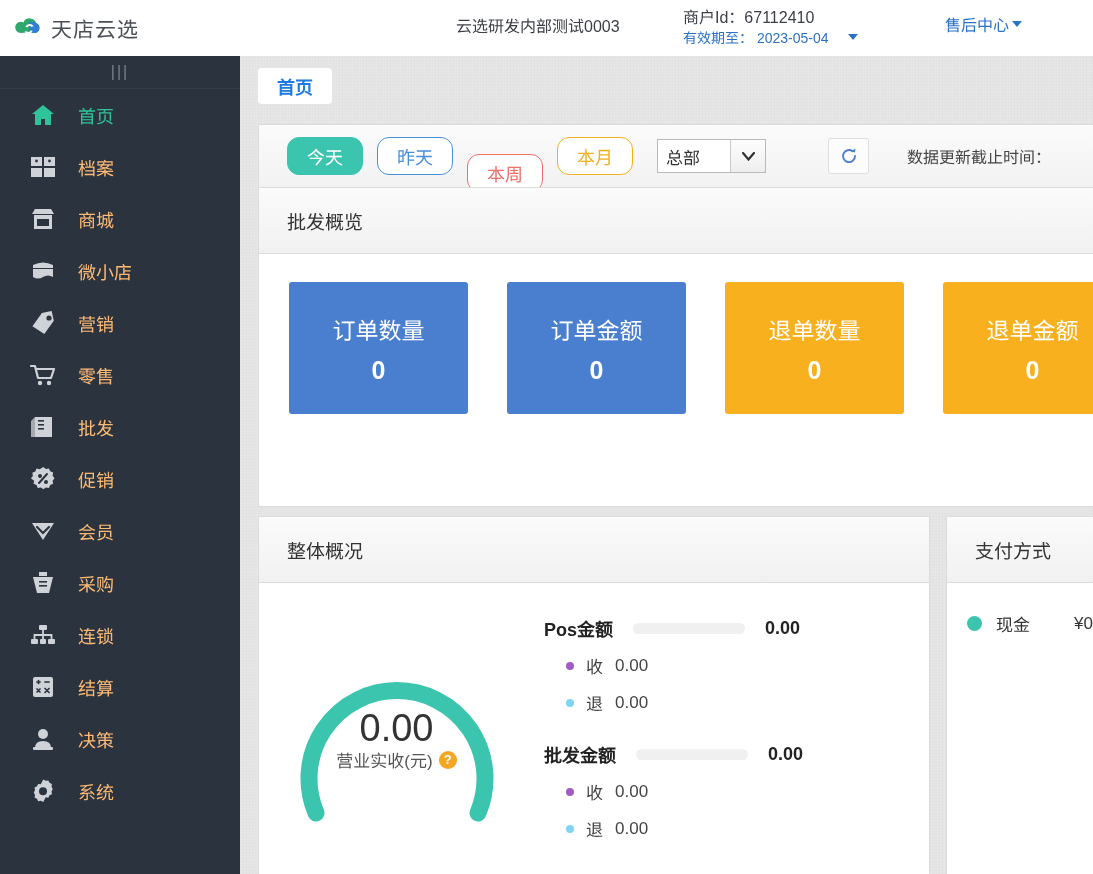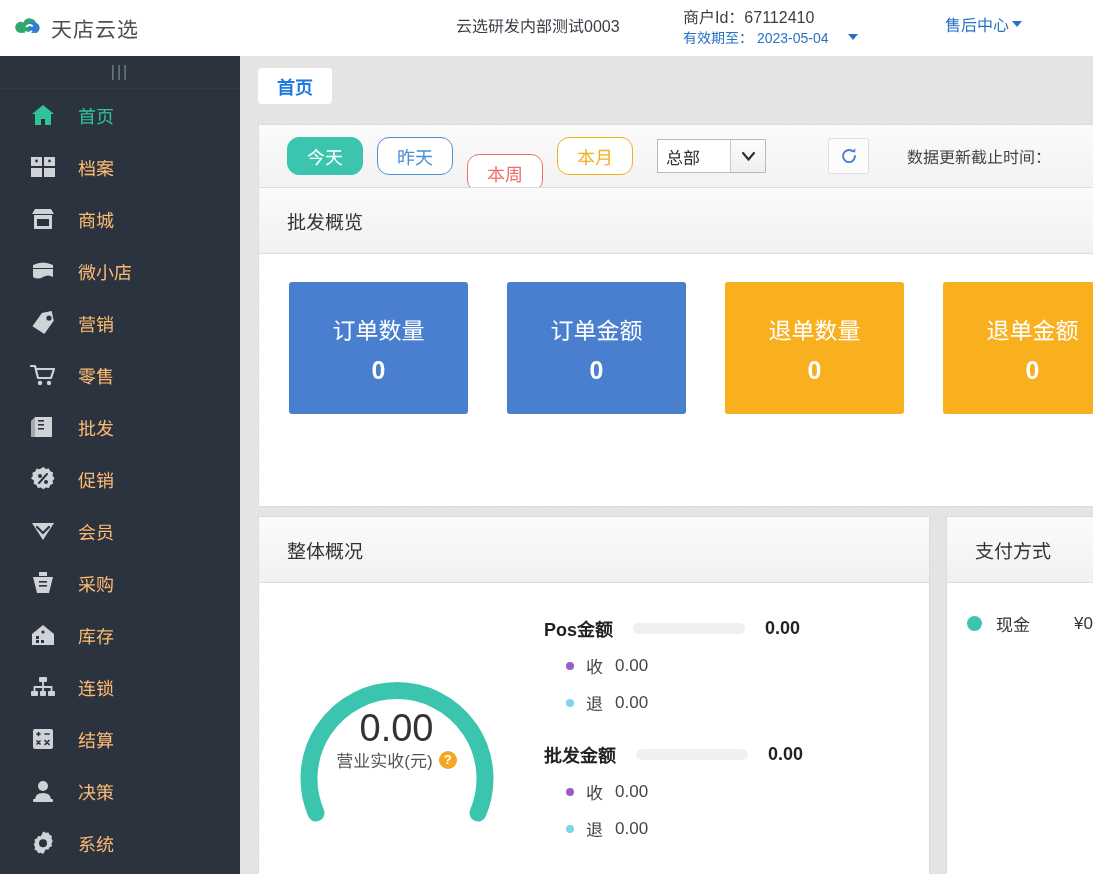--- a/index.html
+++ b/index.html
@@ -342,32 +342,20 @@
               <path d="M3 6 H23 L19 22 H7 Z" fill="#cfd3d8"></path>
               <rect x="9" y="1" width="8" height="4" fill="#cfd3d8"></rect>
               <rect x="9" y="10" width="8" height="1.6" fill="#2b333e"></rect>
               <rect x="9" y="14" width="8" height="1.6" fill="#2b333e"></rect>
             </svg>
           </span>
           <span class="nav-label">采购</span>
         </div>
         <div class="nav-item">
           <span class="nav-ico">
-            <svg width="26" height="24" viewBox="0 0 26 24">
-              <path d="M13 2 L24 11 V22 H2 V11 Z" fill="#cfd3d8"></path>
-              <rect x="6" y="13" width="3" height="3" fill="#2b333e"></rect>
-              <rect x="6" y="17" width="3" height="3" fill="#2b333e"></rect>
-              <rect x="11" y="17" width="3" height="3" fill="#2b333e"></rect>
-              <circle cx="13" cy="9" r="1.6" fill="#2b333e"></circle>
-            </svg>
-          </span>
-          <span class="nav-label">库存</span>
-        </div>
-        <div class="nav-item">
-          <span class="nav-ico">
             <svg width="26" height="22" viewBox="0 0 26 22">
               <rect x="9" y="1" width="8" height="5" rx="1" fill="#cfd3d8"></rect>
               <rect x="1" y="15" width="7" height="5" rx="1" fill="#cfd3d8"></rect>
               <rect x="10" y="15" width="6" height="5" rx="1" fill="#cfd3d8"></rect>
               <rect x="18" y="15" width="7" height="5" rx="1" fill="#cfd3d8"></rect>
               <path d="M13 6 V11 M4.5 15 V11 H21.5 V15 M13 11 V15" stroke="#cfd3d8" stroke-width="1.8" fill="none"></path>
             </svg>
           </span>
           <span class="nav-label">连锁</span>
         </div>

